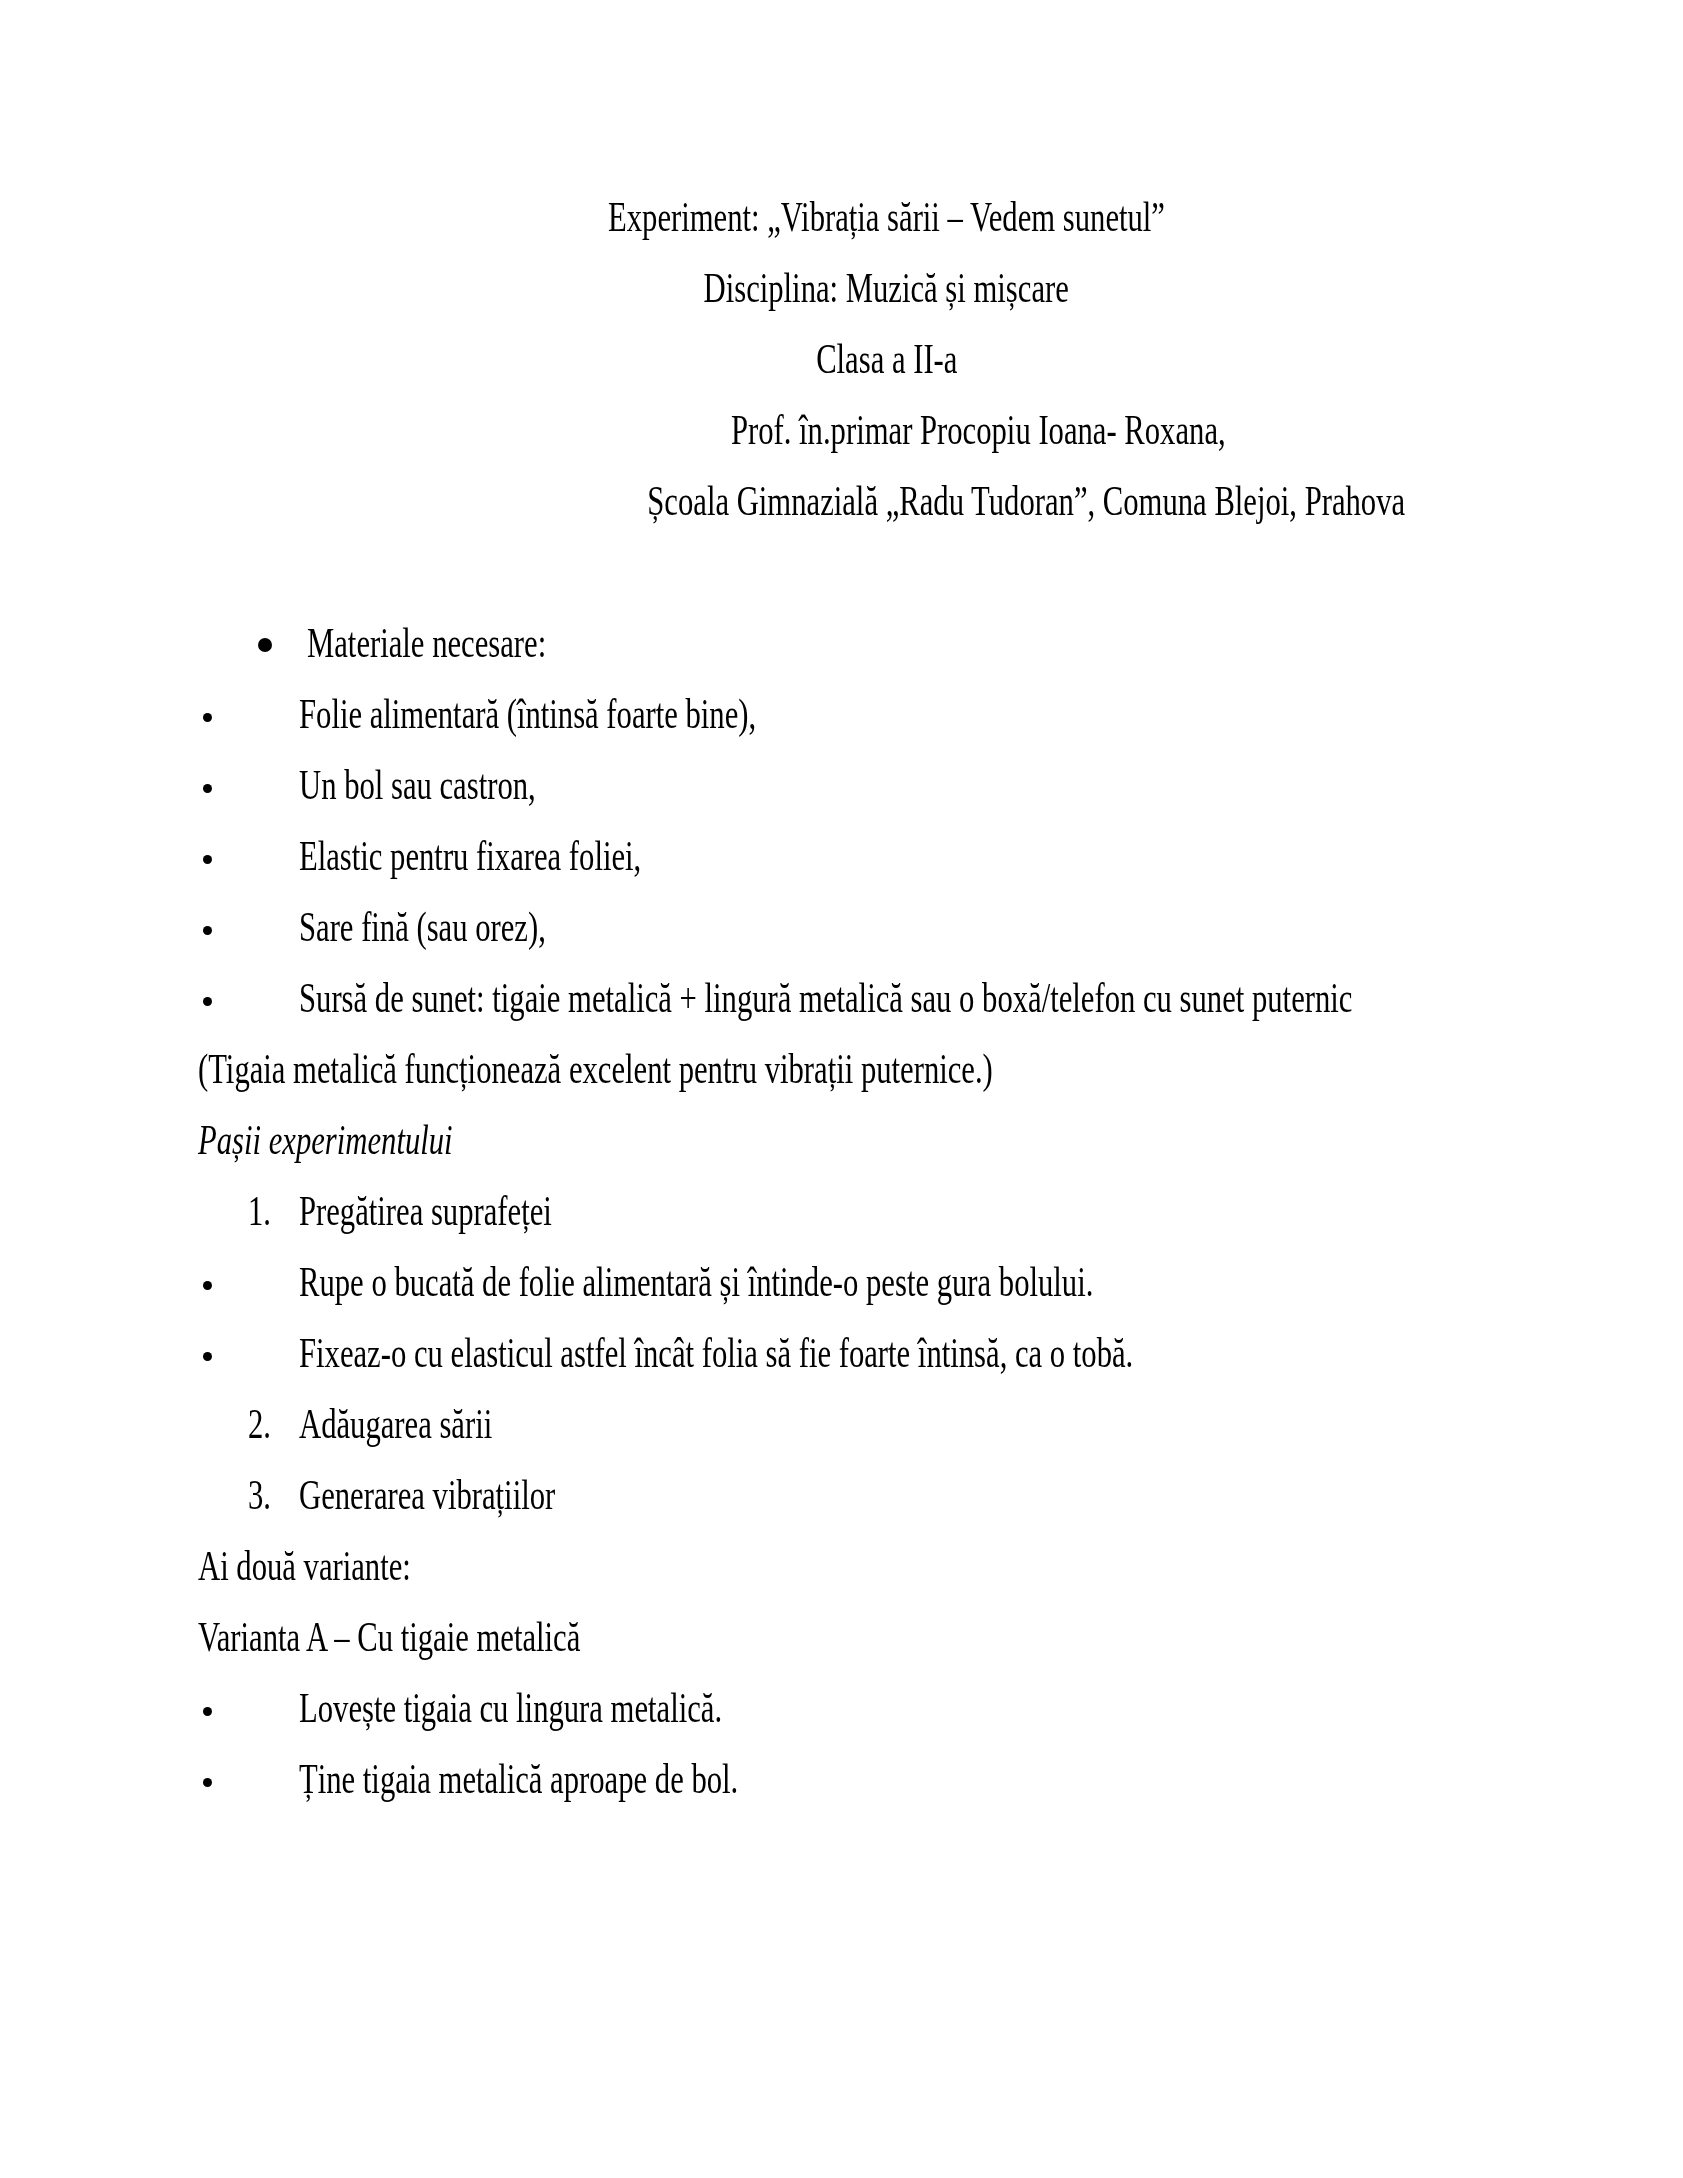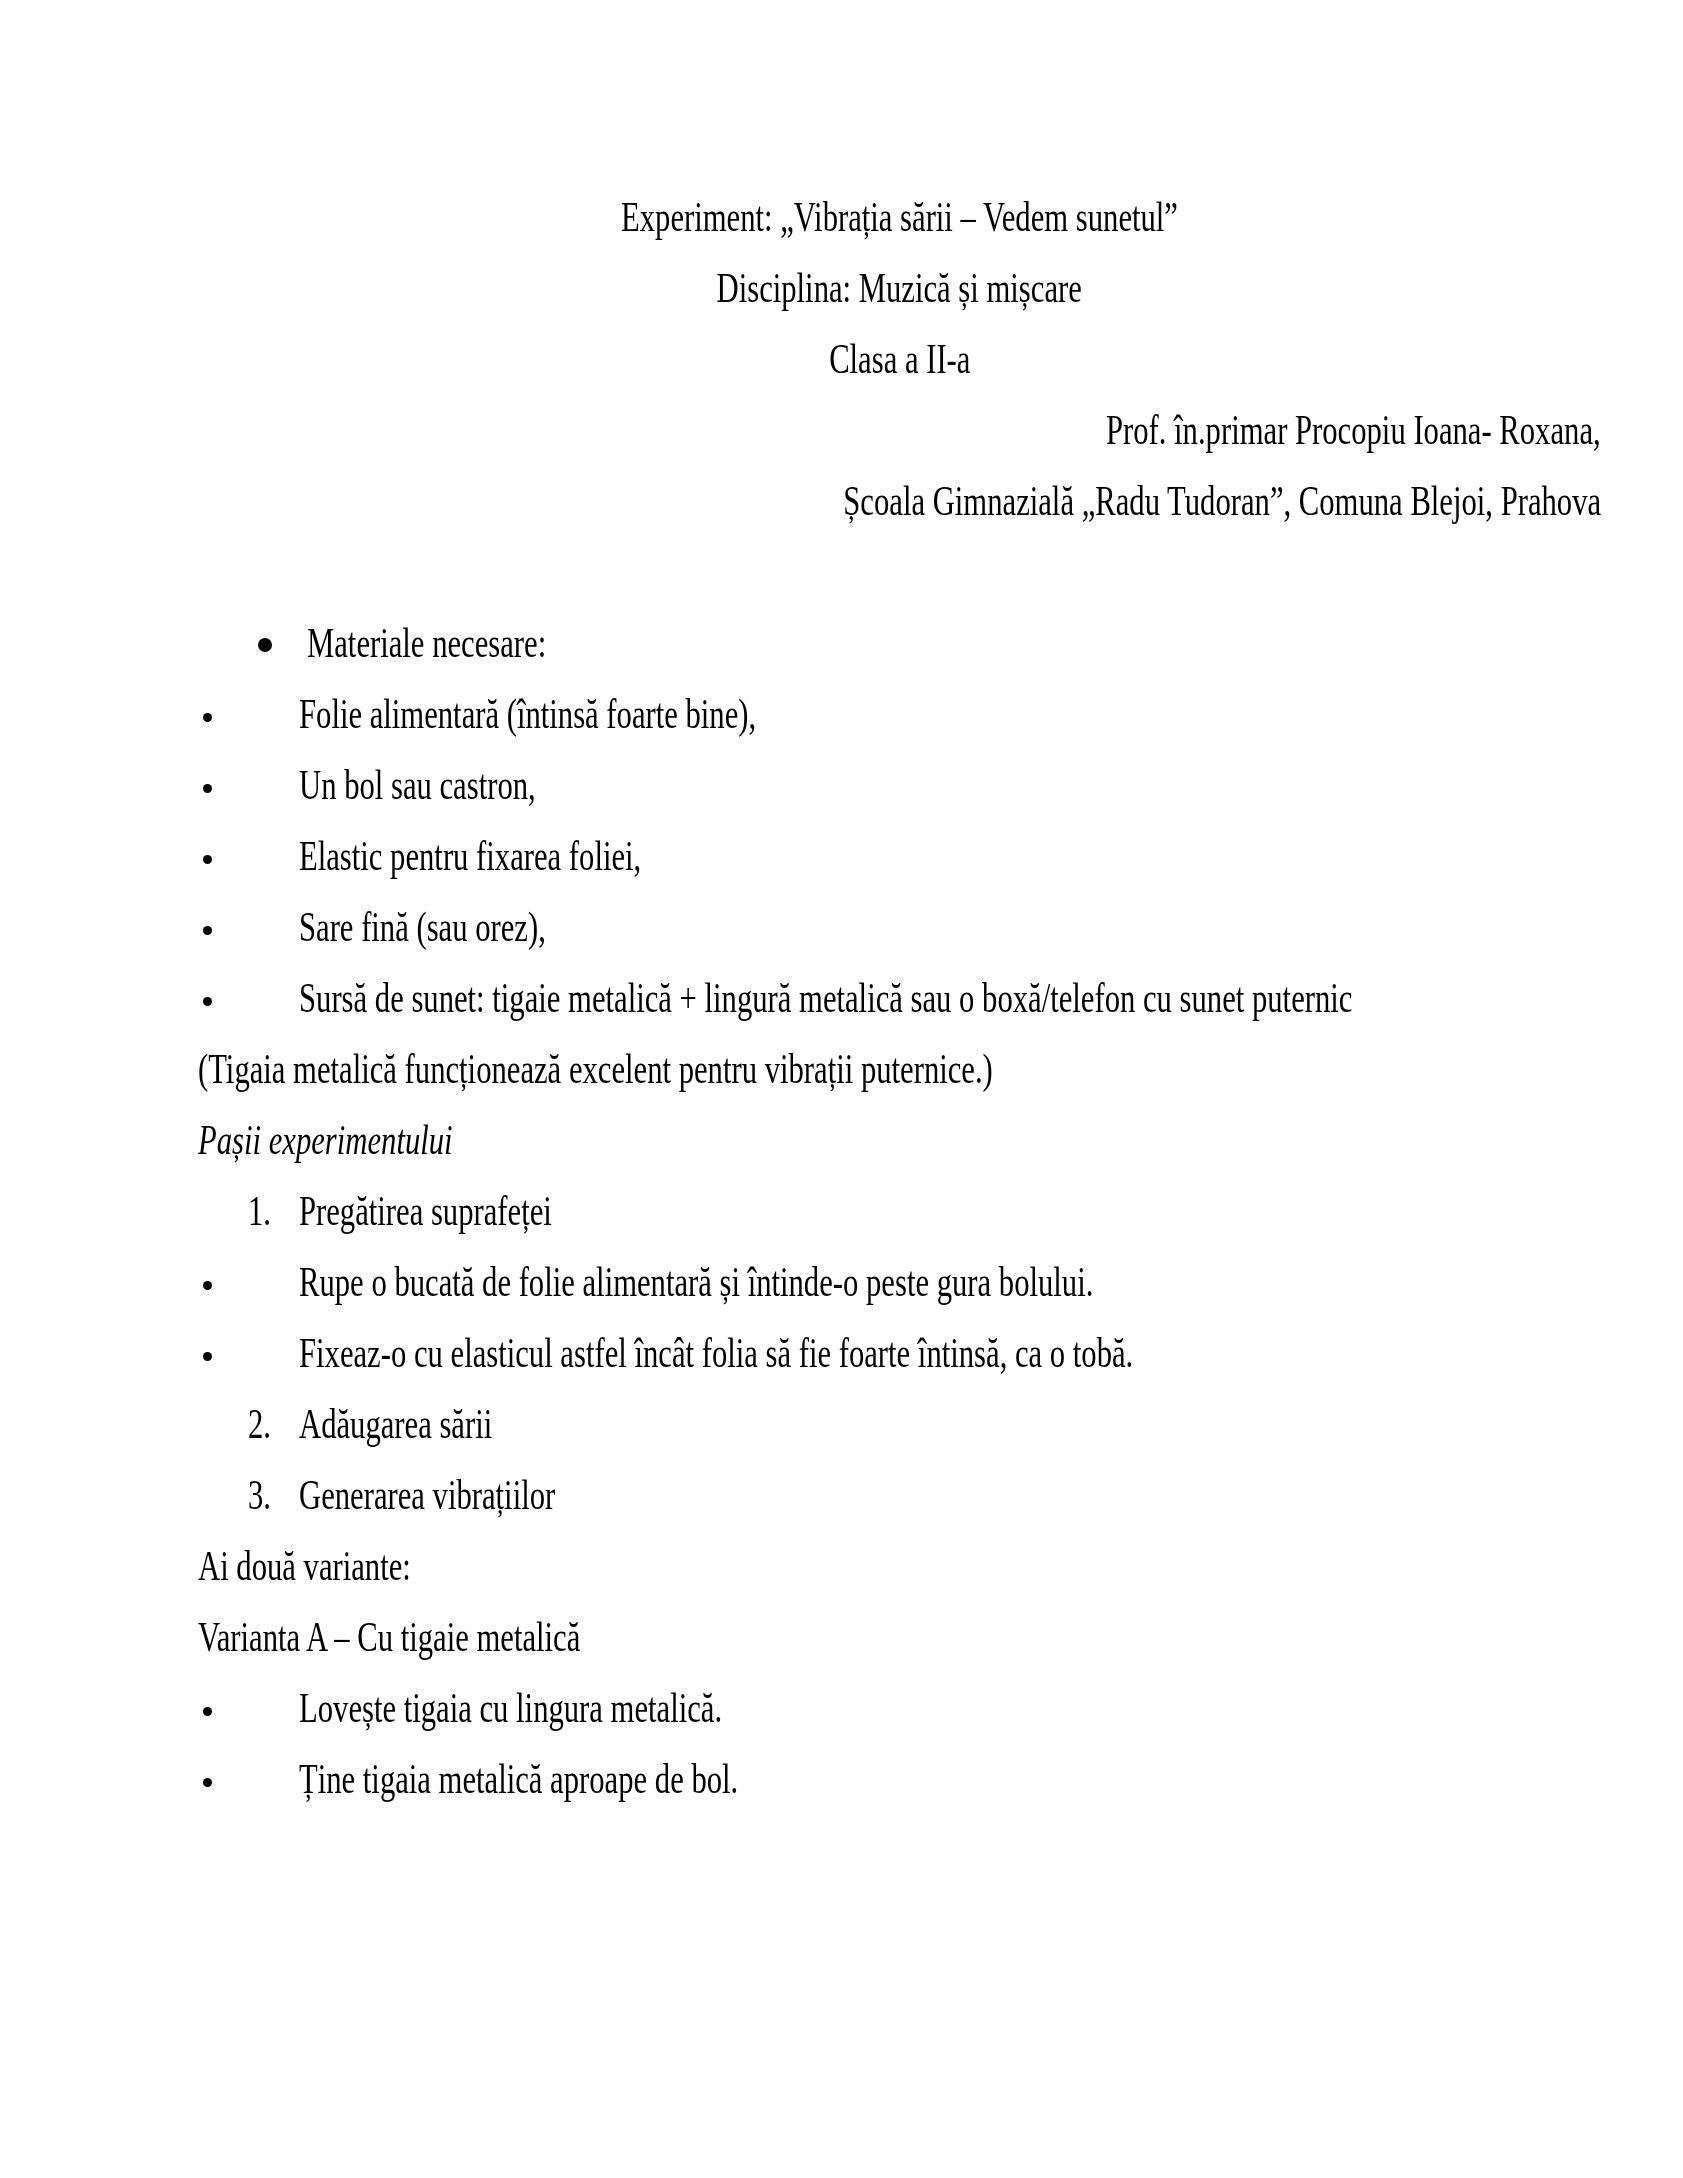--- a/index.html
+++ b/index.html
@@ -2,31 +2,31 @@
 <html><head>
 <meta charset="utf-8">
 <style>
   html, body { margin: 0; padding: 0; background: #ffffff; }
   .page {
     position: relative;
     width: 1683px;
     height: 2178px;
     background: #ffffff;
     box-sizing: border-box;
-    padding: 182px 82px 0 198px;
+    padding: 182px 108px 0 198px;
     font-family: "Liberation Serif", "DejaVu Serif", serif;
     font-size: 42px;
     line-height: 71px;
     color: #000000;
     overflow: hidden;
   }
   .ln { height: 71px; white-space: nowrap; }
   .ln.blank { height: 71px; }
   .center { text-align: center; }
-  .right  { text-align: right; }
+  .right  { text-align: center; }
   .italic { font-style: italic; }
 
   
   .tx {
     display: inline-block;
     transform: scaleX(0.73);
     transform-origin: 0 50%;
     white-space: pre;
   }
   .center .tx { transform-origin: 50% 50%; }

